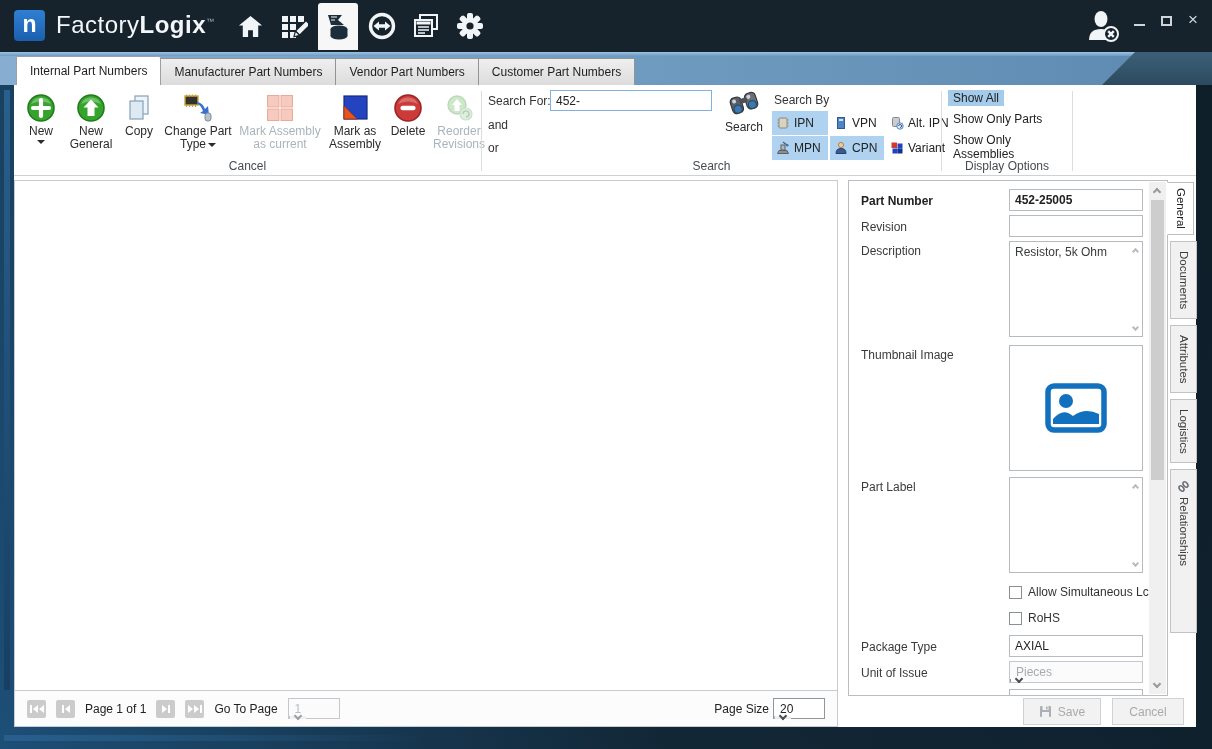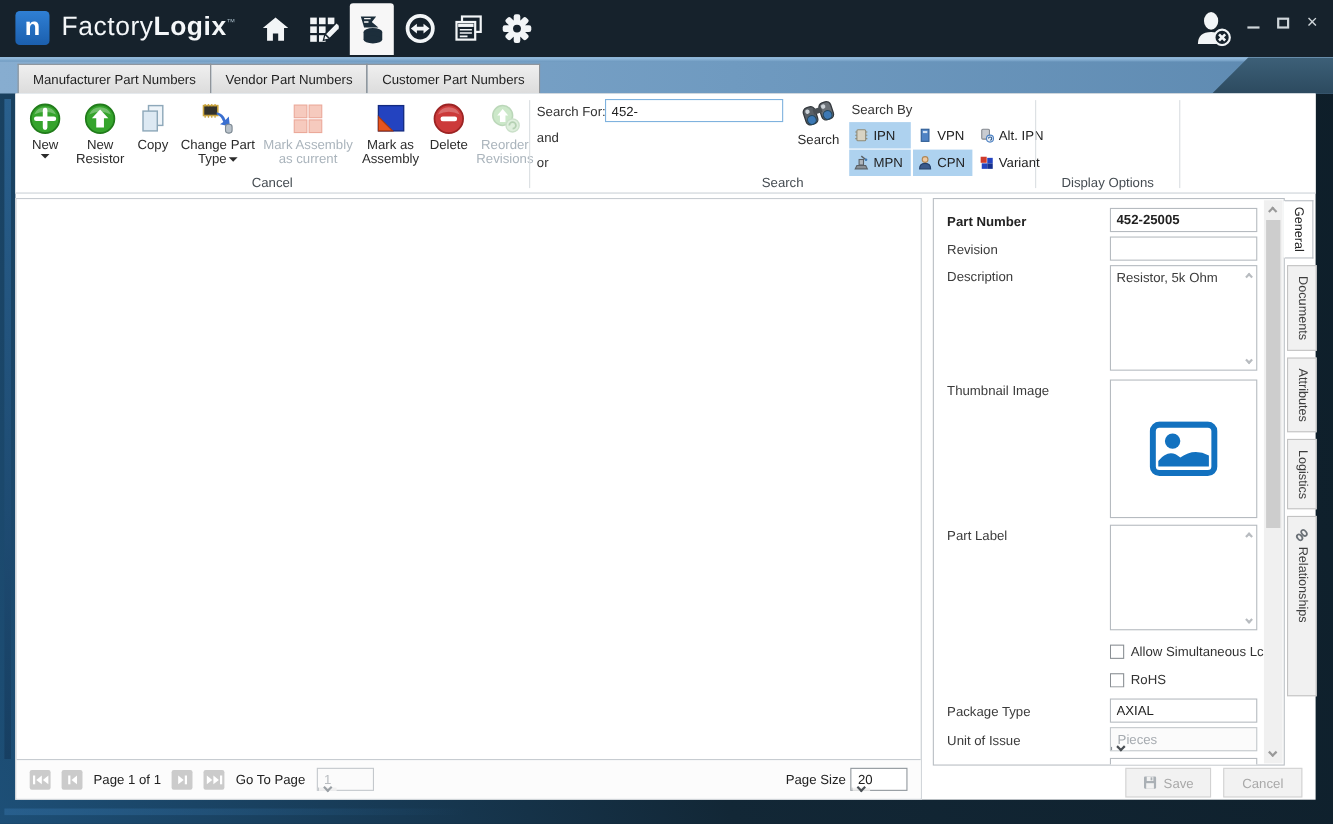--- a/index.html
+++ b/index.html
@@ -228,20 +228,21 @@
     <div class="winctl">
       <span class="min"></span>
       <span class="max"></span>
       <span class="cls">×</span>
     </div>
   </div>
 
   <div class="tabstrip">
     <div class="strip-dark"></div>
     <div class="tabs">
+      <div class="tab active">Internal Part Numbers</div>
       <div class="tab">Manufacturer Part Numbers</div>
       <div class="tab">Vendor Part Numbers</div>
       <div class="tab">Customer Part Numbers</div>
     </div>
   </div>
 
   <div class="accent-left"></div>
   <div class="accent-bottom"></div>
 
   <div class="content">
@@ -260,21 +261,21 @@
           <span class="caret-dn"></span>
         </div>
         <div class="rbtn" style="width:54px">
           <span class="ic">
               <svg width="30" height="30" viewBox="0 0 30 30">
             <circle cx="15" cy="15" r="13" fill="#35a42c" stroke="#217c1b" stroke-width="1.6"></circle>
             <path d="M5 11 A11 11 0 0 1 25 11 Q15 6 5 11Z" fill="#fff" opacity=".3"></path>
             <path d="M15 6.5 L22.5 14.5 H18.5 V23 H11.5 V14.5 H7.5 Z" fill="#fff"></path>
               </svg>
             </span>
-          <span>New Resistor</span>
+          <span>New General</span>
         </div>
         <div class="rbtn" style="width:38px">
           <span class="ic">
               <svg width="28" height="30" viewBox="0 0 28 30">
             <rect x="10" y="3" width="13" height="18" fill="#eef4f9" stroke="#8ea8ba" stroke-width="1.3"></rect>
             <rect x="5" y="8" width="13" height="18" fill="#dde9f3" stroke="#8ea8ba" stroke-width="1.3"></rect>
               </svg>
             </span>
           <span>Copy</span>
         </div>
@@ -402,20 +403,25 @@
                 <rect x="2.5" y="7.5" width="5" height="5" fill="#2343c0"></rect>
                 <rect x="7.5" y="7.5" width="5" height="5" fill="#16308f"></rect>
               </svg>
             <span>Variant</span>
           </div>
         </div>
       </div>
       <div class="group-label" style="left:468px;width:459px">Search</div>
       <div class="vsep" style="left:927px"></div>
 
+      <div class="display-group">
+        <span class="dopt sel">Show All</span>
+        <span class="dopt">Show Only Parts</span>
+        <span class="dopt">Show Only Assemblies</span>
+      </div>
       <div class="group-label" style="left:928px;width:130px">Display Options</div>
       <div class="vsep" style="left:1058px"></div>
     </div>
 
     <div class="main-wrap">
       <div class="list-area"></div>
       <div class="page-bar">
         <span class="pgbtn">
             <span class="pbar"></span>
             <span class="tri-l"></span>

